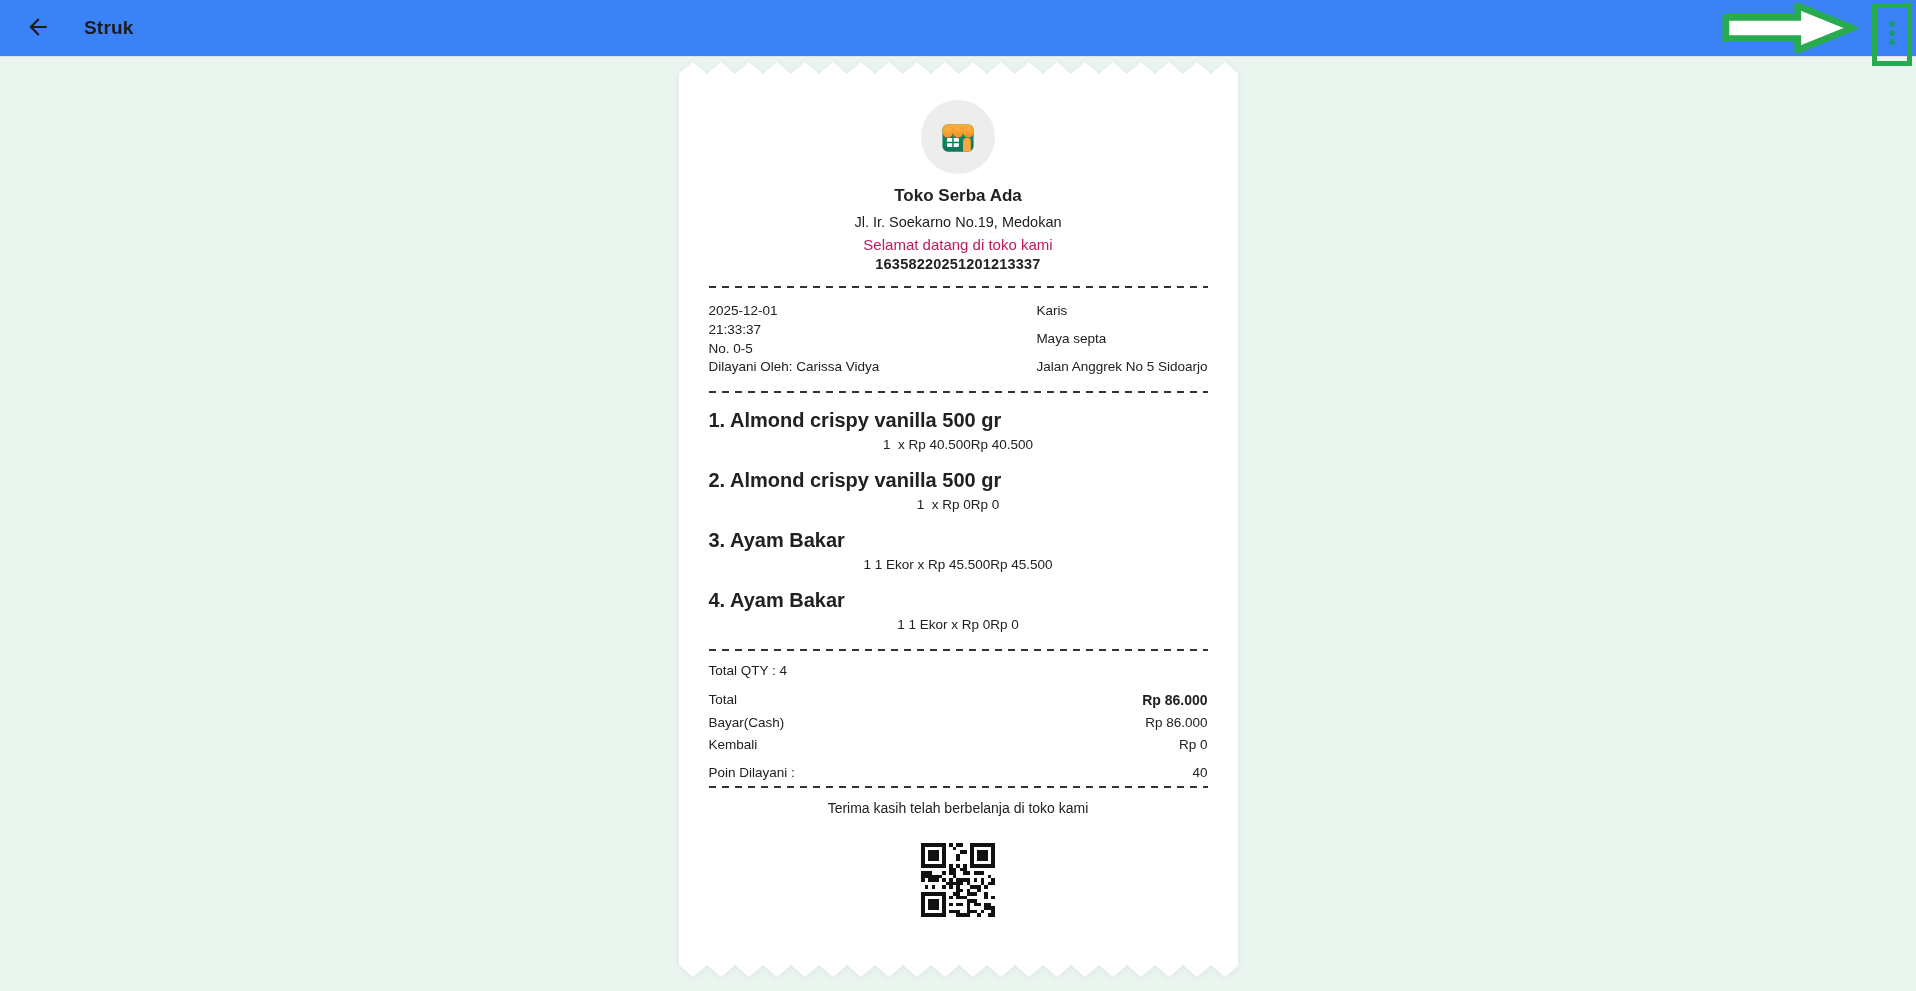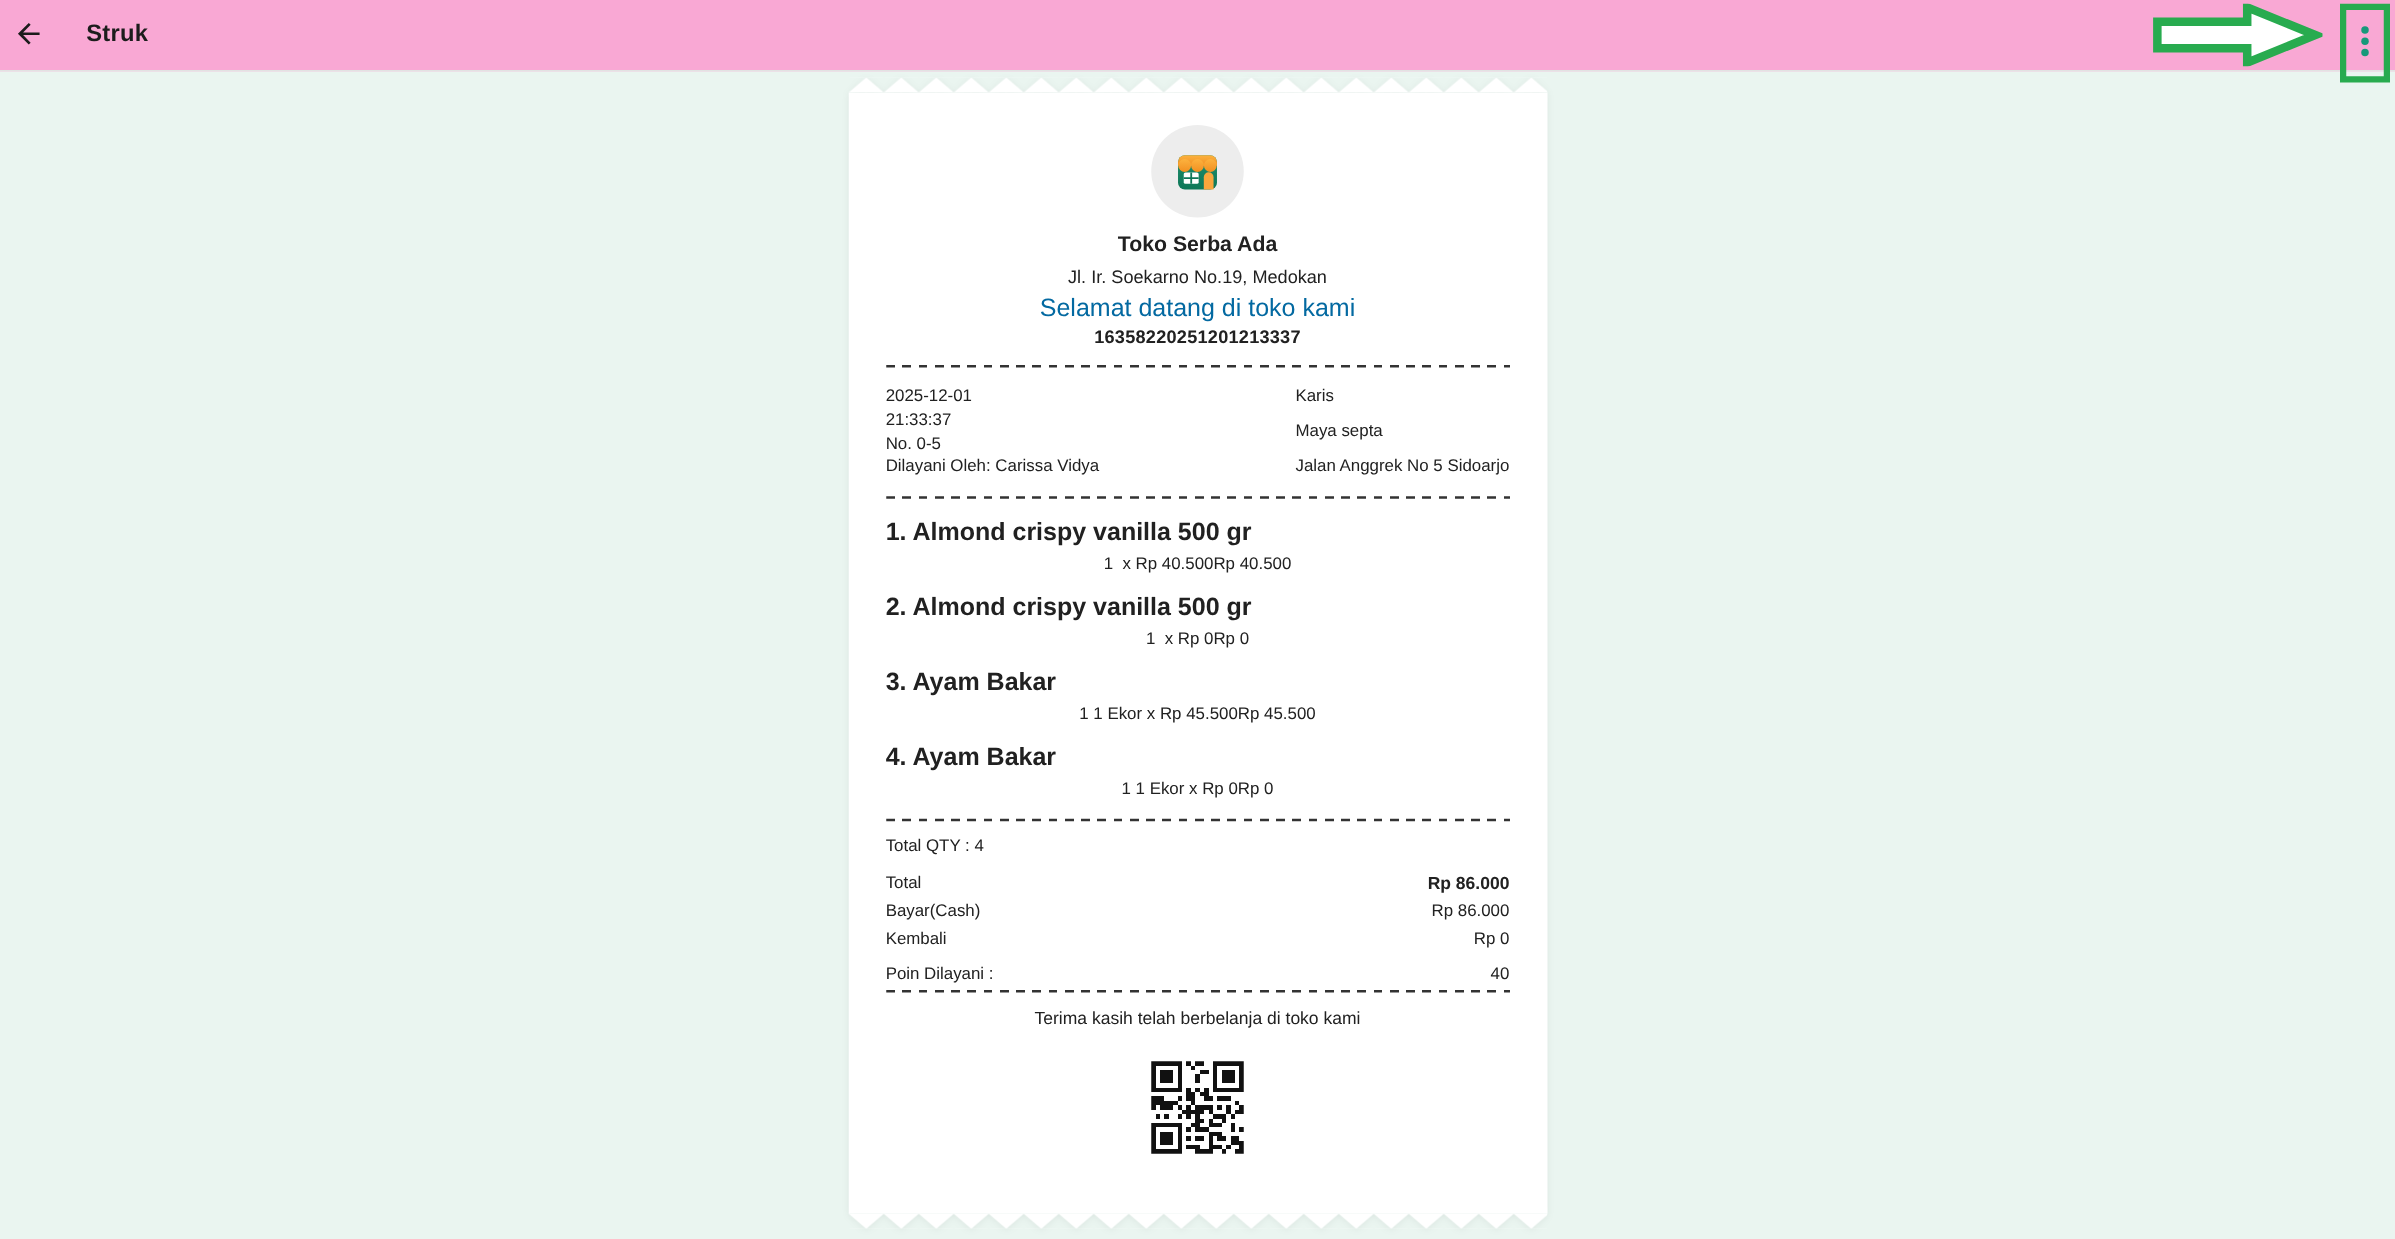--- a/index.html
+++ b/index.html
@@ -1,38 +1,38 @@
 <!DOCTYPE html>
 <html><head>
 <meta charset="utf-8">
 <style>
   *{margin:0;padding:0;box-sizing:border-box}
   html,body{width:1916px;height:991px}
   body{font-family:"Liberation Sans",sans-serif;background:#eaf5f0;color:#212121;overflow:hidden;position:relative}
 
   
-  .topbar{position:relative;height:57px;background:#f9a8d4;border-bottom:1px solid #e2e2e2;display:flex;align-items:center;padding:0 1px;z-index:5}
+  .topbar{position:relative;height:57px;background:#3b82f6;border-bottom:1px solid #e2e2e2;display:flex;align-items:center;padding:0 16px;z-index:5}
   .back-btn{background:none;border:0;width:40px;height:40px;display:flex;align-items:center;justify-content:center;cursor:pointer;margin-left:2px}
   .topbar-title{font-size:19px;font-weight:bold;color:#1c1c1c;margin-left:26px;letter-spacing:.2px}
   .kebab-btn{position:absolute;top:15px;right:8px;width:32px;height:36px;background:none;border:0;display:flex;flex-direction:column;align-items:center;justify-content:center;gap:3px;cursor:pointer}
   .kebab-btn .dot{width:6px;height:6px;border-radius:50%;background:#17997a}
 
   
   .annotation-arrow{position:absolute;top:3px;right:58px;width:136px;height:50px;z-index:20;pointer-events:none}
   .annotation-box{position:absolute;top:3px;right:4px;width:40px;height:63px;border:5px solid #28ab4f;z-index:20;pointer-events:none}
 
   
   .receipt{width:559px;margin:5px auto 0;filter:drop-shadow(0 1px 3px rgba(0,0,0,.06))}
   .tear{display:block;width:100%;height:12px}
   .receipt-body{background:#ffffff;padding:24px 30px 20px;text-align:center}
 
   .logo-circle{width:74px;height:74px;border-radius:50%;background:#ededed;margin:2px auto 12px;display:flex;align-items:center;justify-content:center}
   .store-name{font-size:17px;font-weight:bold;margin-bottom:7px}
   .store-address{font-size:14.5px;line-height:1.33}
-  .welcome{font-size:20px;color:#0369a1;margin-top:4px}
+  .welcome{font-size:15px;color:#be185d;margin-top:4px}
   .receipt-no{font-size:14.5px;font-weight:bold;margin-top:3px;letter-spacing:.2px}
 
   .dashed{height:2px;background:repeating-linear-gradient(90deg,#333 0 7px,transparent 7px 13px);margin:14px 0 12px}
   .dashed.tight-top{margin-top:6px}
 
   .details{display:flex;justify-content:space-between;text-align:left;font-size:13.5px;padding-top:2px}
   .details-left{line-height:1.38}
   .details-right{display:flex;flex-direction:column;justify-content:space-between;line-height:1.38}
 
   .items{text-align:left;padding-top:4px}

